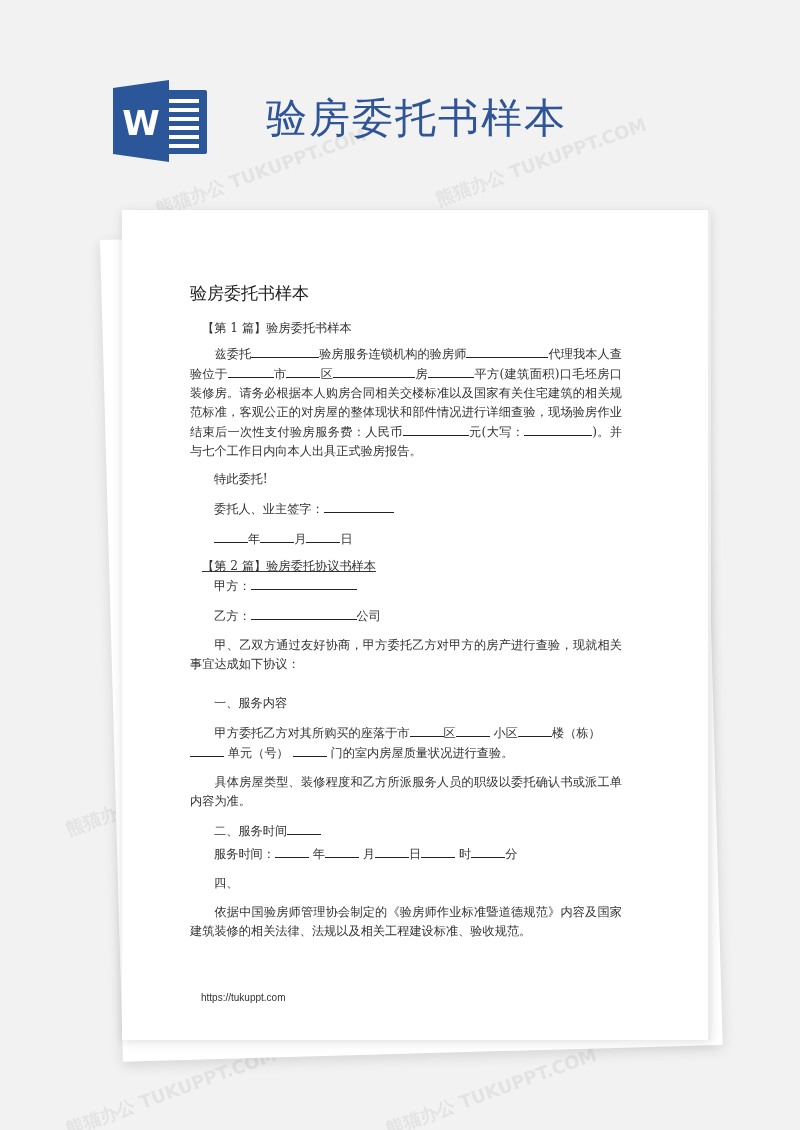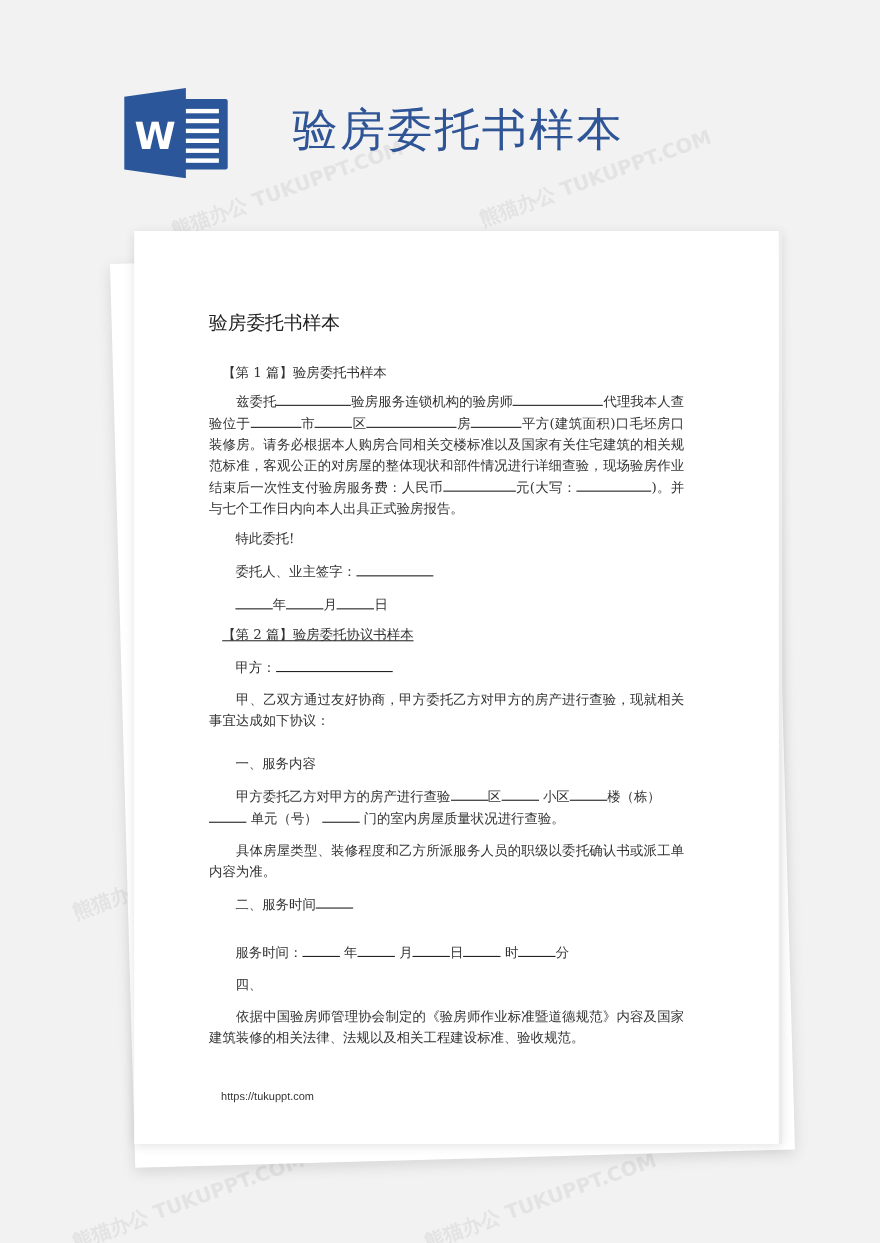--- a/index.html
+++ b/index.html
@@ -27,21 +27,21 @@
   .page {
     position: absolute; left: 122px; top: 210px; width: 586px; height: 830px;
     background: #ffffff; box-shadow: 0 2px 10px rgba(0,0,0,0.12);
     border-right: 3px solid #ececec;
   }
   .doc-title {
     position: absolute; left: 68px; top: 72px; font-size: 17px; color: #222;
     font-family: "DejaVu Sans", sans-serif; font-weight: normal;
   }
   .content {
-    position: absolute; left: 68px; top: 120px; width: 432px;
+    position: absolute; left: 68px; top: 109px; width: 432px;
     font-size: 12.2px; color: #333; line-height: 19px;
   }
   .content p { margin: 0; }
   .indent { text-indent: 24.5px; }
   .u { display: inline-block; border-bottom: 1px solid #222; height: 13px; vertical-align: baseline; }
   .footer-url {
     position: absolute; left: 79px; top: 782px;
     font-family: "Liberation Sans", sans-serif; font-size: 10px; color: #333;
   }
 </style>
@@ -87,40 +87,43 @@
     <p style="margin-top:10px;padding-left:24px;">
       <span>委托人、业主签字：</span><span class="u" style="width:70px;"></span>
     </p>
 
     <p style="margin-top:10px;padding-left:24px;">
       <span class="u" style="width:34px;"></span><span>年</span><span class="u" style="width:34px;"></span><span>月</span><span class="u" style="width:34px;"></span><span>日</span>
     </p>
 
     <p style="margin-top:8px;padding-left:12px;text-decoration:underline;">【第 2 篇】验房委托协议书样本</p>
 
-    <p style="margin-top:10px;padding-left:24px;">
+    <p style="padding-left:24px;">
       <span>甲方：</span><span class="u" style="width:106px;"></span>
     </p>
 
+    <p style="margin-top:10px;padding-left:24px;">
+      <span>乙方：</span><span class="u" style="width:106px;"></span><span>公司</span>
+    </p>
 
     <p class="indent" style="margin-top:10px;text-align:justify;">甲、乙双方通过友好协商，甲方委托乙方对甲方的房产进行查验，现就相关事宜达成如下协议：</p>
 
     <p style="margin-top:20px;padding-left:24px;">一、服务内容</p>
 
     <p class="indent" style="margin-top:10px;">
-      <span>甲方委托乙方对甲方的房产进行查验</span><span class="u" style="width:34px;"></span><span>区</span><span class="u" style="width:34px;"></span><span> 小区</span><span class="u" style="width:34px;"></span><span>楼（栋）</span><span class="u" style="width:34px;"></span><span> 单元（号）</span> <span class="u" style="width:34px;"></span><span> 门的室内房屋质量状况进行查验。</span>
+      <span>甲方委托乙方对其所购买的座落于市</span><span class="u" style="width:34px;"></span><span>区</span><span class="u" style="width:34px;"></span><span> 小区</span><span class="u" style="width:34px;"></span><span>楼（栋）</span><span class="u" style="width:34px;"></span><span> 单元（号）</span> <span class="u" style="width:34px;"></span><span> 门的室内房屋质量状况进行查验。</span>
     </p>
 
     <p class="indent" style="margin-top:10px;text-align:justify;">具体房屋类型、装修程度和乙方所派服务人员的职级以委托确认书或派工单内容为准。</p>
 
     <p style="margin-top:10px;padding-left:24px;">
       <span>二、服务时间</span><span class="u" style="width:34px;"></span>
     </p>
 
-    <p style="margin-top:24px;padding-left:24px;">
+    <p style="margin-top:3px;padding-left:24px;">
       <span>服务时间：</span><span class="u" style="width:34px;"></span><span> 年</span><span class="u" style="width:34px;"></span><span> 月</span><span class="u" style="width:34px;"></span><span>日</span><span class="u" style="width:34px;"></span><span> 时</span><span class="u" style="width:34px;"></span><span>分</span>
     </p>
 
 
     <p style="margin-top:10px;padding-left:24px;">四、</p>
 
     <p class="indent" style="margin-top:10px;text-align:justify;">依据中国验房师管理协会制定的《验房师作业标准暨道德规范》内容及国家建筑装修的相关法律、法规以及相关工程建设标准、验收规范。</p>
   </div>
 
   <div class="footer-url">https://tukuppt.com</div>

